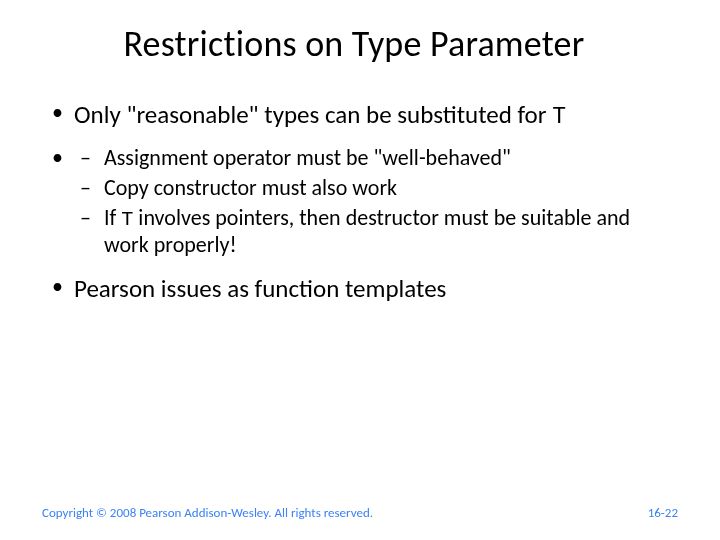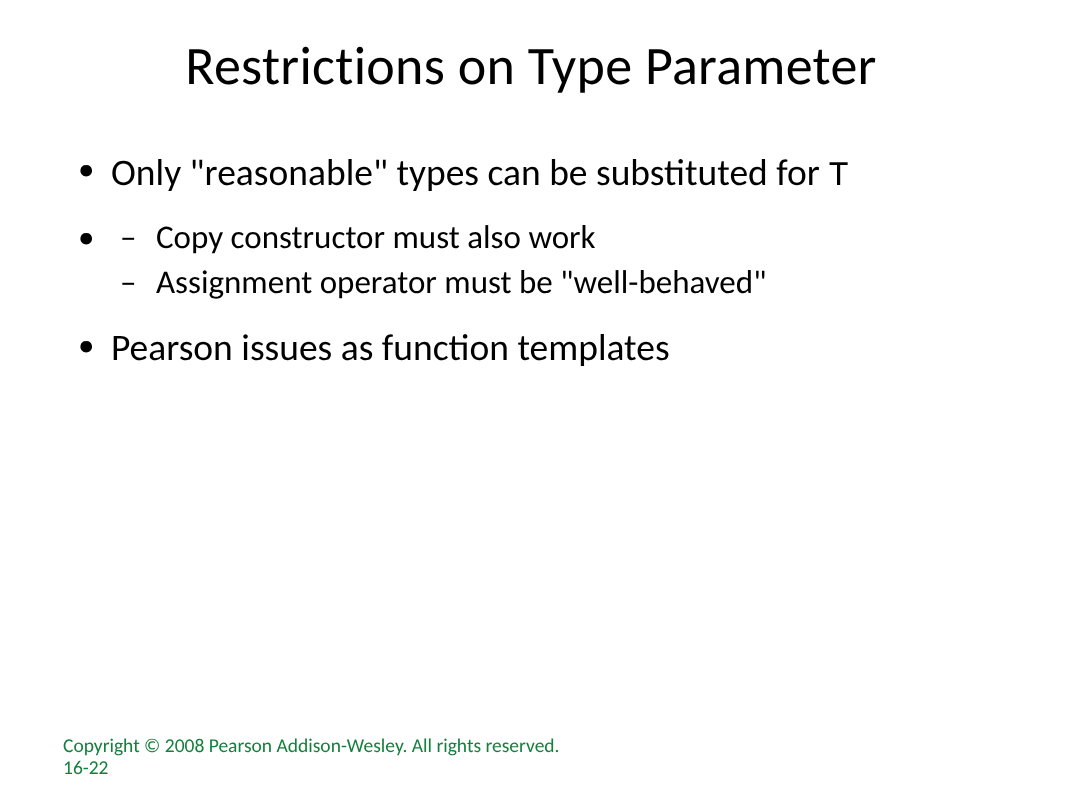--- a/index.html
+++ b/index.html
@@ -67,22 +67,21 @@
   .mono { font-family: Consolas, "Courier New", monospace; font-size: 0.92em; }
   .footer {
     position: absolute;
     bottom: 20px;
     left: 42px;
     right: 42px;
     display: flex;
     justify-content: space-between;
     align-items: baseline;
     font-size: 13px;
-    color: #15803d;
-    flex-direction: column;
+    color: #3b82f6;
   }
   .copyright { text-align: left; }
   .page-num { }
 </style>
 </head>
 <body>
 
 <div class="slide">
 
   <h1 class="title">Restrictions on Type Parameter</h1>
@@ -90,24 +89,27 @@
   <div class="content">
     <ul class="level1">
 
       <li>
         <span>Only "reasonable" types can be substituted for </span><span class="mono">T</span>
       </li>
 
       <li>
         <ul class="level2">
           <li>
+            <span>Assignment operator must be "well-behaved"</span>
+          </li>
+          <li>
             <span>Copy constructor must also work</span>
           </li>
           <li>
-            <span>Assignment operator must be "well-behaved"</span>
+            <span>If </span><span class="mono">T</span><span> involves pointers, then destructor must be suitable and work properly!</span>
           </li>
         </ul>
       </li>
 
       <li>
         <span>Pearson issues as function templates</span>
       </li>
 
     </ul>
   </div>

